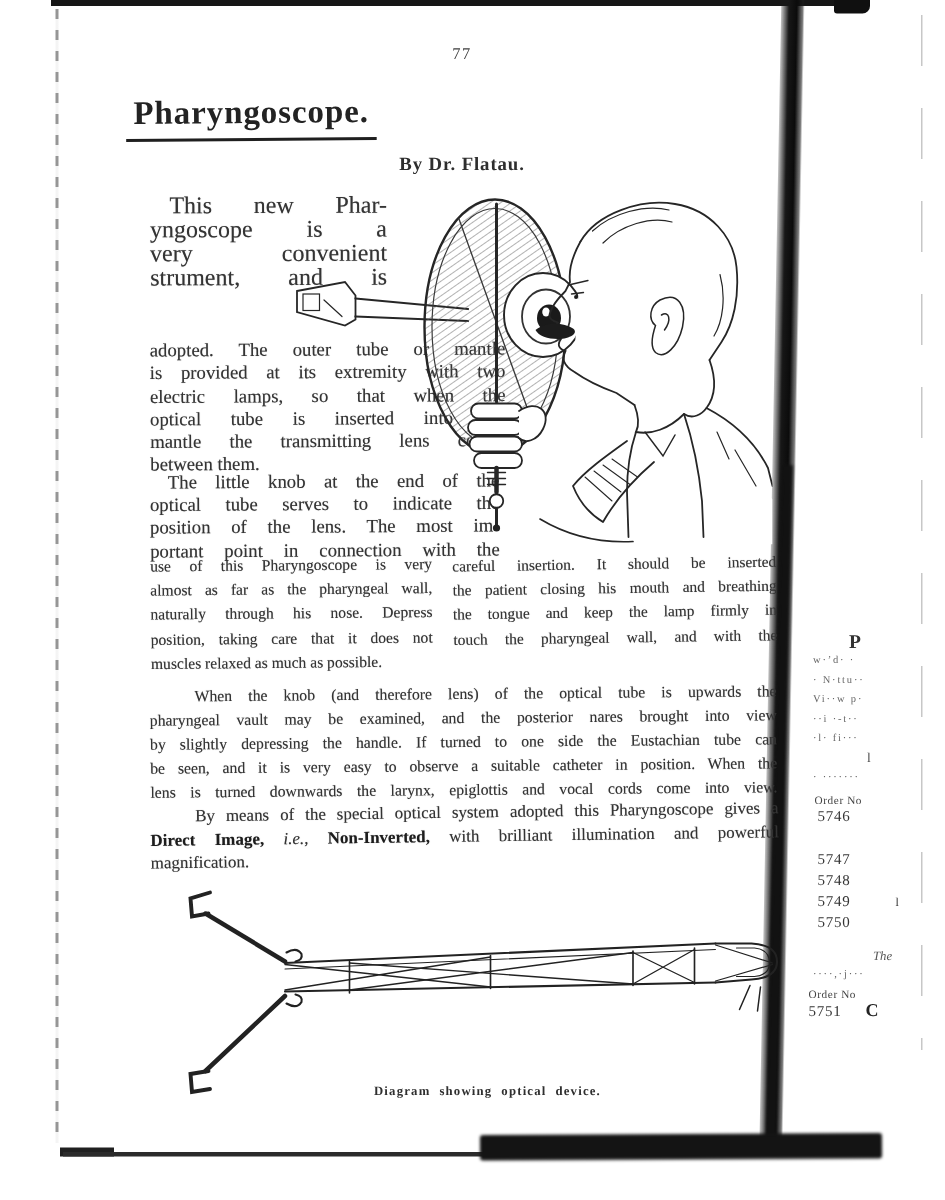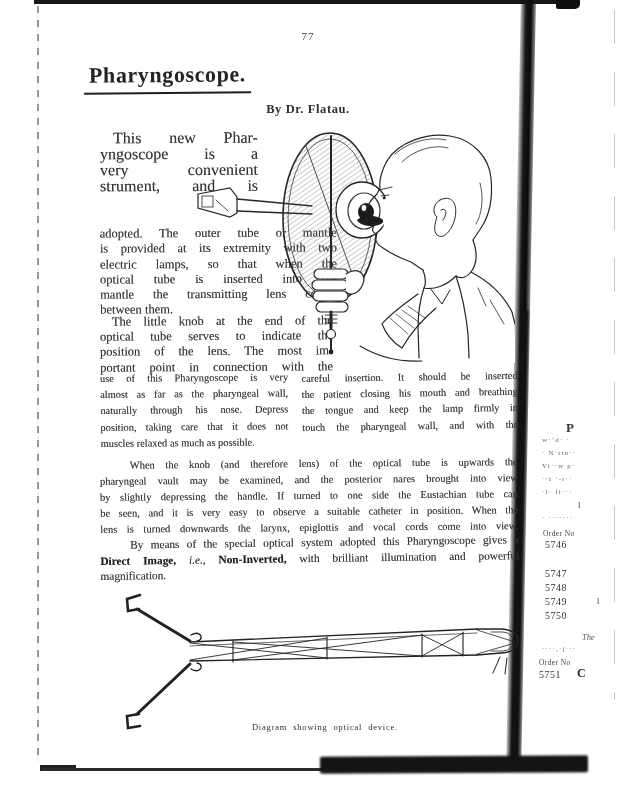--- a/index.html
+++ b/index.html
@@ -48,21 +48,21 @@
   .p3{left:100px;top:456px;width:418px;font-size:10.5px;line-height:16px;transform:rotate(-.5deg);}
   .p3 div:first-child{text-indent:30px;}
   .p4{left:100px;top:538px;width:419px;font-size:11.3px;line-height:15.5px;transform:rotate(-.8deg);transform-origin:left top;}
   .p4 .jline:first-child{text-indent:30px;}
   .p4 b{color:#1d1d1d;}
   
   .fig-portrait{left:190px;top:128px;}
   .fig-diagram{left:95px;top:585px;}
   svg{pointer-events:none;}
   .caption{left:110px;top:722px;width:430px;text-align:center;font-size:8.5px;
-    letter-spacing:.8px;word-spacing:3px;color:#2f2f2f;}
+    letter-spacing:.8px;word-spacing:3px;color:#2f2f2f;font-weight:bold;}
   
   .frag{color:#4a4a4a;filter:blur(.35px);white-space:pre;}
   .f-p{left:566px;top:420px;font-size:13px;font-weight:bold;color:#333;}
   .f-ill{left:542px;width:52px;font-size:7px;letter-spacing:1.2px;color:#666;}
   .f-one{left:578px;top:500px;font-size:9px;}
   .f-mid{left:542px;top:514px;font-size:7px;letter-spacing:1.2px;color:#666;}
   .f-order{font-size:7.5px;letter-spacing:.4px;color:#444;}
   .f-num{font-size:10px;color:#353535;letter-spacing:.5px;}
   .f-the{left:558px;top:632px;font-size:8.5px;font-style:italic;color:#555;margin-left:24px;}
   .f-c{left:577px;top:666px;font-size:12px;font-weight:bold;color:#232323;filter:blur(.2px);}

